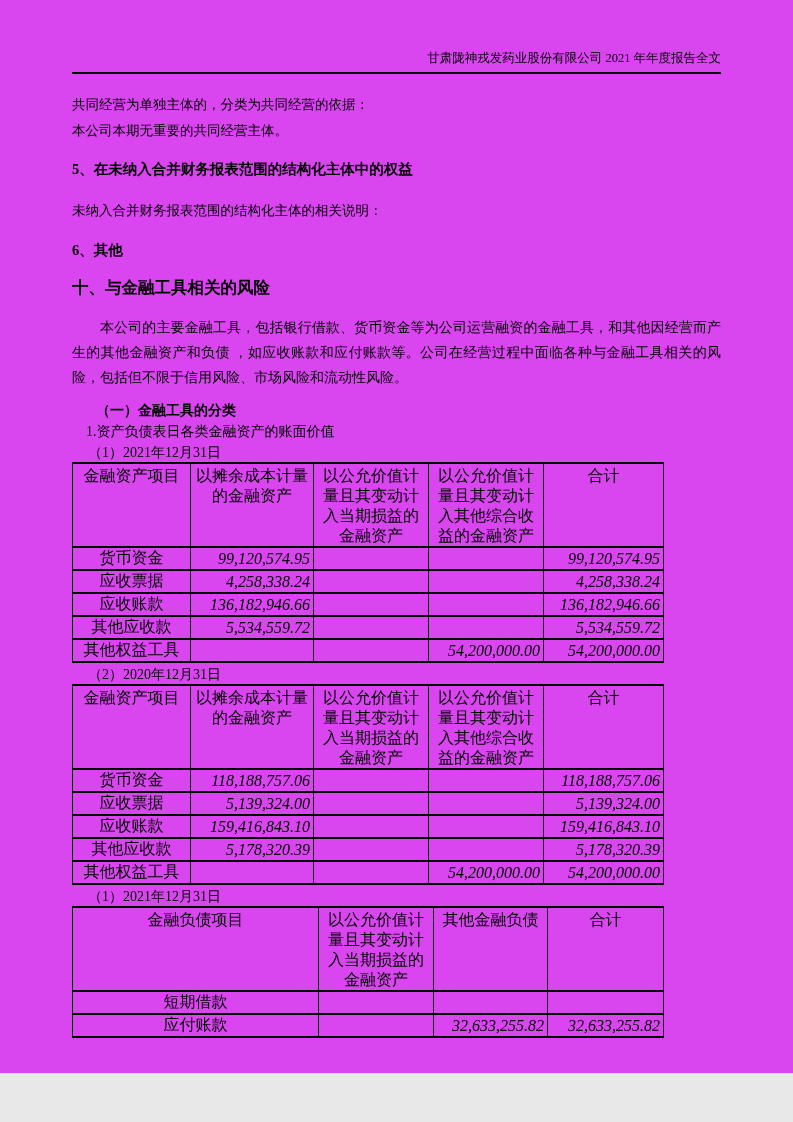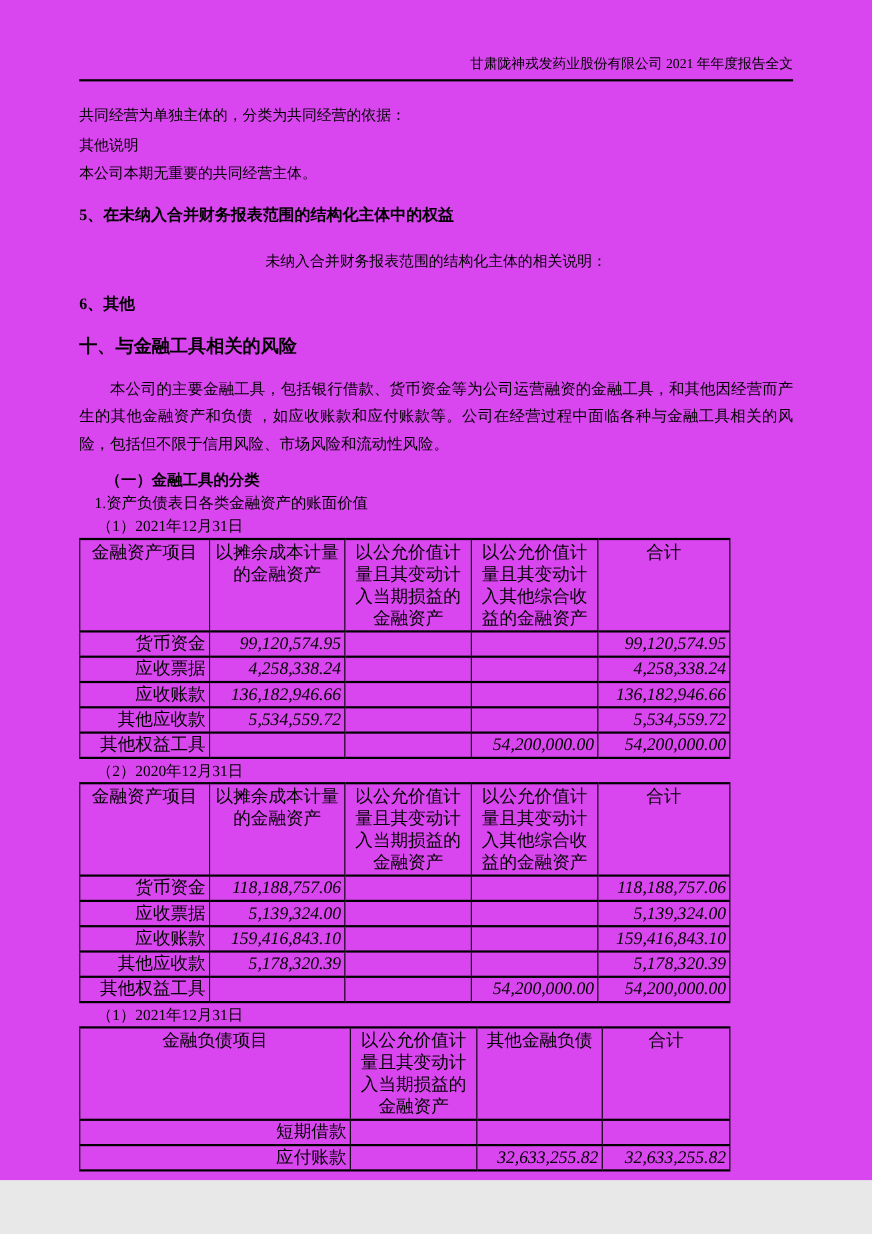--- a/index.html
+++ b/index.html
@@ -30,21 +30,21 @@
   }
   .mt-first { margin-top: 22px; }
   .mt-p { margin-top: 10px; }
   .mt-p2 { margin-top: 9px; }
   h3.h-num {
     font-size: 14.5px;
     line-height: 19px;
     font-weight: bold;
     margin-top: 21px;
   }
-  .mt-note { margin-top: 23px; text-align: center; }
+  .mt-note { margin-top: 23px; }
   h3.mt-h6 { margin-top: 22px; }
   h2.h-main {
     font-size: 16.5px;
     line-height: 22px;
     font-weight: bold;
     margin-top: 17px;
   }
   p.para {
     margin-top: 16px;
     font-size: 14px;
@@ -80,42 +80,41 @@
     padding: 2px 4px 0 4px;
     line-height: 20px;
     height: 64px;
   }
   table.fin.liab th { height: 60px; }
   table.fin td {
     height: 22px;
     padding: 0 3px;
     white-space: nowrap;
   }
-  table.fin td.lbl { text-align: right; }
+  table.fin td.lbl { text-align: center; }
   table.fin td.num { text-align: right; font-style: italic; }
   .page-num {
     position: absolute;
     top: 1078px;
     right: 73px;
     font-size: 14px;
   }
 </style>
 </head>
 <body>
 
 <div class="page">
 
   <div class="header">
     <span>甘肃陇神戎发药业股份有限公司 2021 年年度报告全文</span>
   </div>
 
   <div class="content">
 
     <p class="body mt-first">共同经营为单独主体的，分类为共同经营的依据：</p>
-    <p class="body mt-p">其他说明</p>
     <p class="body mt-p2">本公司本期无重要的共同经营主体。</p>
 
     <h3 class="h-num">5、在未纳入合并财务报表范围的结构化主体中的权益</h3>
     <p class="body mt-note">未纳入合并财务报表范围的结构化主体的相关说明：</p>
 
     <h3 class="h-num mt-h6">6、其他</h3>
 
     <h2 class="h-main">十、与金融工具相关的风险</h2>
 
     <p class="para">本公司的主要金融工具，包括银行借款、货币资金等为公司运营融资的金融工具，和其他因经营而产生的其他金融资产和负债 ，如应收账款和应付账款等。公司在经营过程中面临各种与金融工具相关的风险，包括但不限于信用风险、市场风险和流动性风险。</p>

